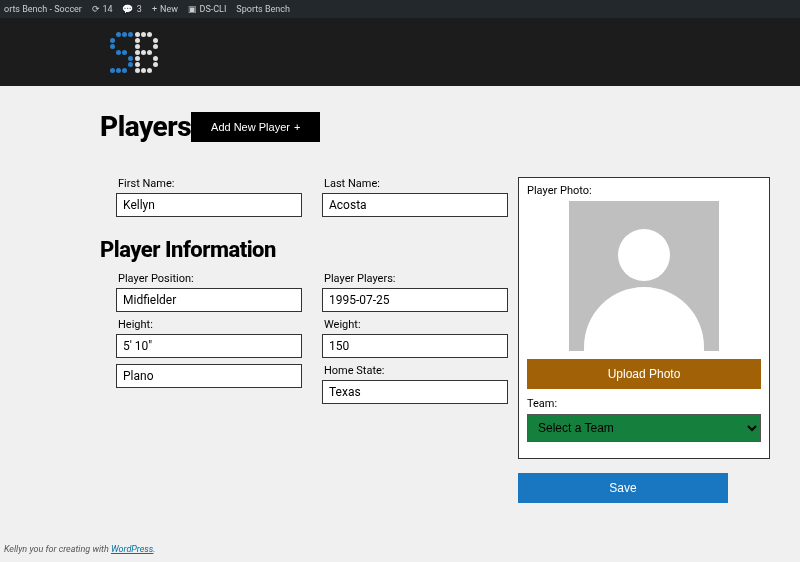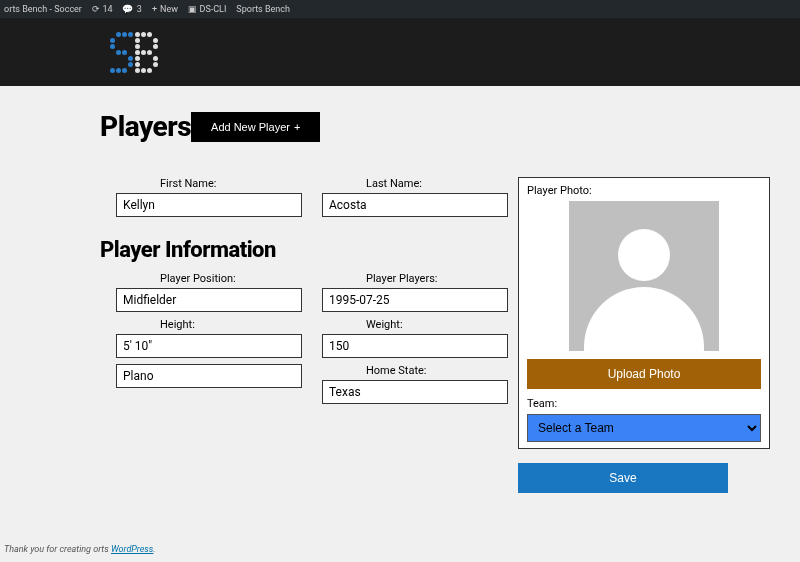--- a/index.html
+++ b/index.html
@@ -93,21 +93,20 @@
       flex: 1;
       display: flex;
       flex-direction: column;
       margin-bottom: 6px;
     }
     .field label {
       font-size: 11px;
       font-weight: 400;
       margin-bottom: 3px;
       padding-left: 2px;
-      margin-left: 42px;
     }
     .field input, .field select {
       border: 1px solid #333;
       padding: 4px 6px;
       font-size: 12px;
       height: 24px;
       background: #fff;
       font-family: inherit;
     }
     .section-heading {
@@ -160,22 +159,22 @@
       padding: 8px 0;
       font-size: 12px;
       cursor: pointer;
       margin-bottom: 8px;
     }
     .team-select {
       width: 100%;
       border: 1px solid #555;
       padding: 5px 6px;
       font-size: 12px;
-      margin-bottom: 0;
-      background: #3b82f6;
+      margin-bottom: 10px;
+      background: #15803d;
     }
     .btn-save {
       background: #1976c0;
       color: #fff;
       border: none;
       width: 210px;
       padding: 8px 0;
       font-size: 12px;
       cursor: pointer;
       margin-top: 14px;
@@ -359,14 +358,14 @@
         <select class="team-select">
           <option>Select a Team</option>
         </select>
       </div>
       <button class="btn-save">Save</button>
     </div>
   </div>
 </div>
 
 <div class="footer">
-  <span>Thank you for creating orts </span><a href="#">WordPress</a>.
+  <span>Kellyn you for creating with </span><a href="#">WordPress</a>.
 </div>
 
 </body></html>

